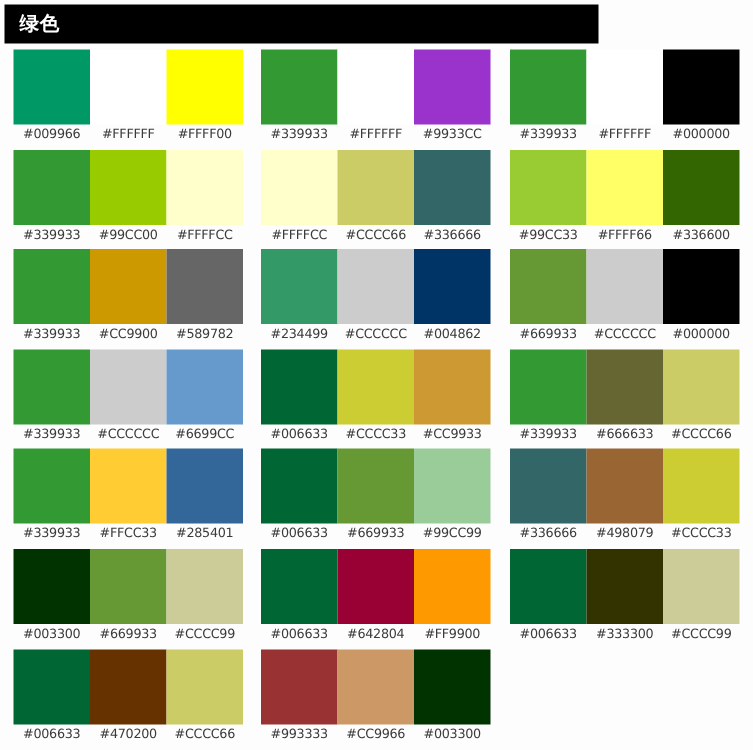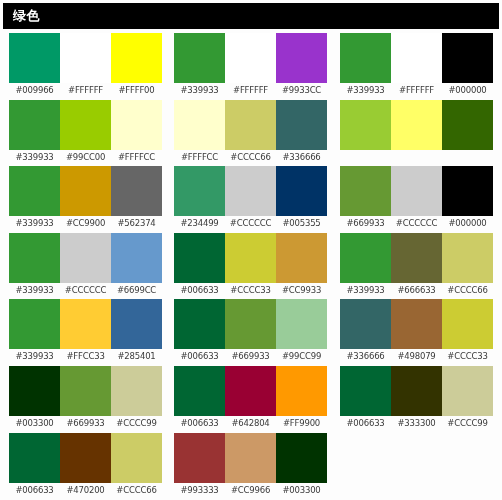--- a/index.html
+++ b/index.html
@@ -13,21 +13,21 @@
   #page {
     position:relative;
     width:502px; height:500px;
     background:#fdfdfd;
   }
 
   
   .title-bar {
     position:absolute;
     left:3px; top:3px;
-    width:496px; height:26px;
+    width:396px; height:26px;
     background:#000000;
     display:flex; align-items:center;
   }
   .title-bar-text {
     color:#ffffff;
     font-size:13px;
     font-weight:bold;
     letter-spacing:0.5px;
     padding-left:10px;
     white-space:nowrap;
@@ -154,45 +154,50 @@
             <div class="label">#CCCC66</div>
             <div class="label">#336666</div>
           </div>
         </div>
         <div class="group g2">
           <div class="swatches">
             <div class="swatch" title="#99CC33" style="background: rgb(153, 204, 51);"></div>
             <div class="swatch" title="#FFFF66" style="background: rgb(255, 255, 102);"></div>
             <div class="swatch" title="#336600" style="background: rgb(51, 102, 0);"></div>
           </div>
+          <div class="labels">
+            <div class="label">#99CC33</div>
+            <div class="label">#FFFF66</div>
+            <div class="label">#336600</div>
+          </div>
         </div>
       </div>
       <div class="palette-row">
         <div class="group g0">
           <div class="swatches">
             <div class="swatch" title="#339933" style="background: rgb(51, 153, 51);"></div>
             <div class="swatch" title="#CC9900" style="background: rgb(204, 153, 0);"></div>
             <div class="swatch" title="#666666" style="background: rgb(102, 102, 102);"></div>
           </div>
           <div class="labels">
             <div class="label">#339933</div>
             <div class="label">#CC9900</div>
-            <div class="label">#562374</div>
+            <div class="label">#589782</div>
           </div>
         </div>
         <div class="group g1">
           <div class="swatches">
             <div class="swatch" title="#339966" style="background: rgb(51, 153, 102);"></div>
             <div class="swatch" title="#CCCCCC" style="background: rgb(204, 204, 204);"></div>
             <div class="swatch" title="#003366" style="background: rgb(0, 51, 102);"></div>
           </div>
           <div class="labels">
             <div class="label">#234499</div>
             <div class="label">#CCCCCC</div>
-            <div class="label">#005355</div>
+            <div class="label">#004862</div>
           </div>
         </div>
         <div class="group g2">
           <div class="swatches">
             <div class="swatch" title="#669933" style="background: rgb(102, 153, 51);"></div>
             <div class="swatch" title="#CCCCCC" style="background: rgb(204, 204, 204);"></div>
             <div class="swatch" title="#000000" style="background: rgb(0, 0, 0);"></div>
           </div>
           <div class="labels">
             <div class="label">#669933</div>

